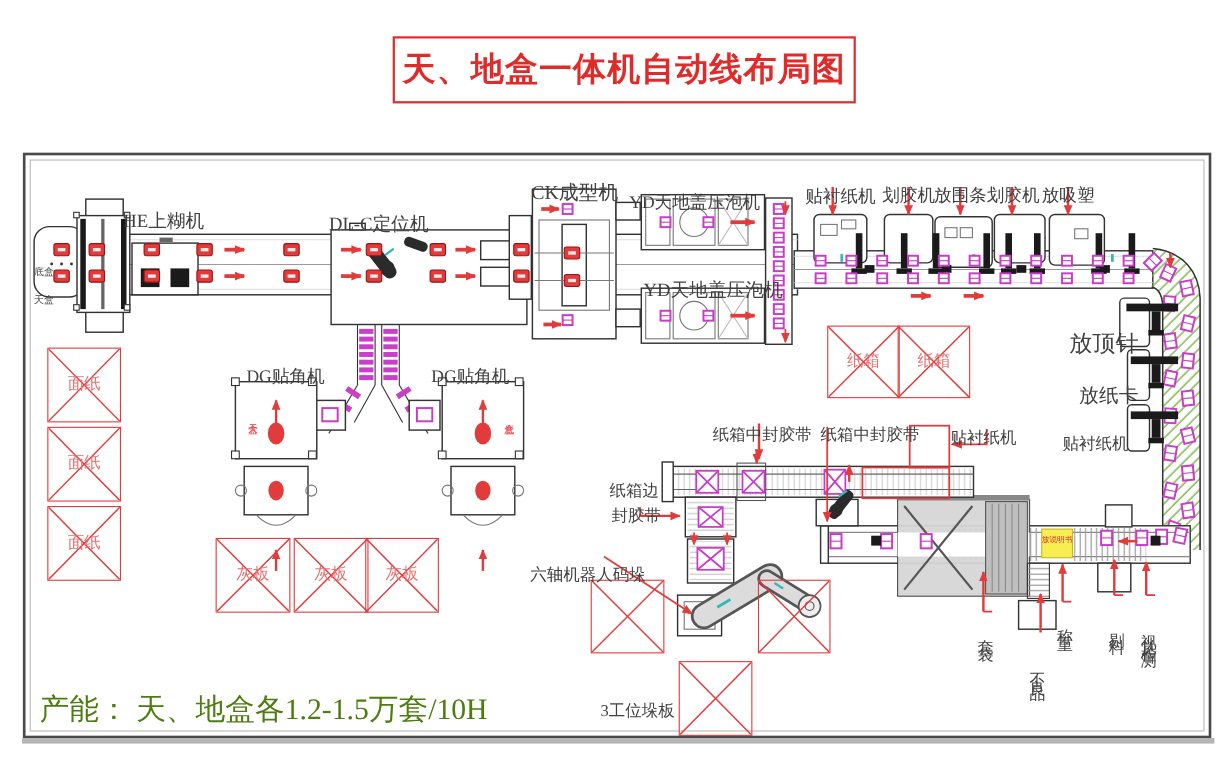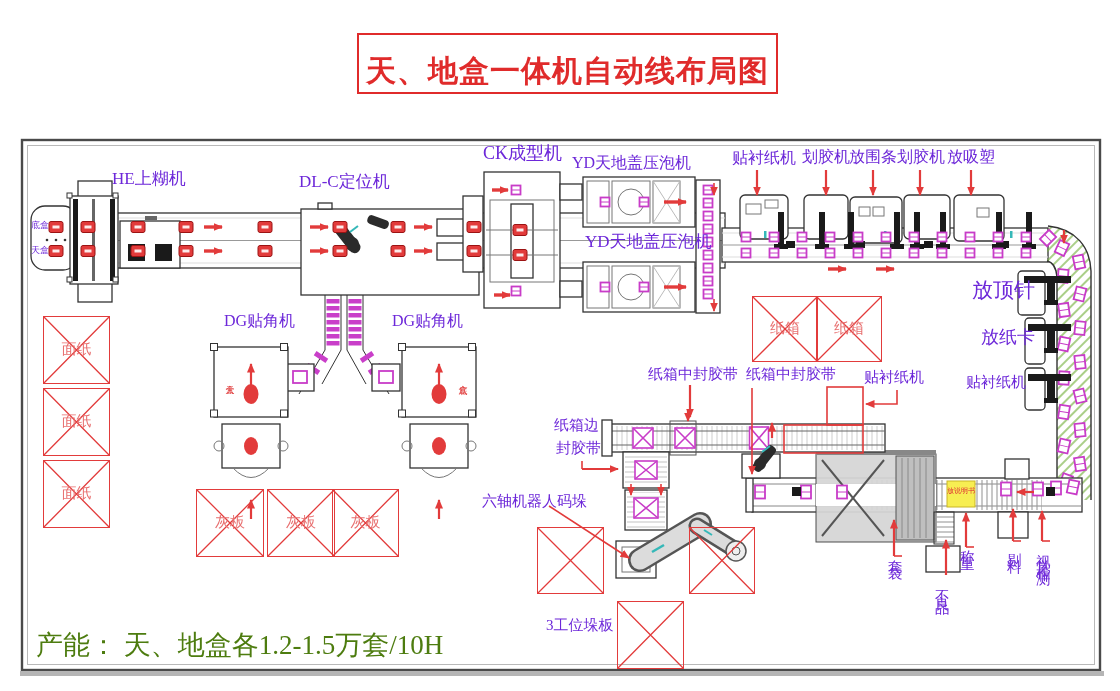--- a/index.html
+++ b/index.html
@@ -1,26 +1,26 @@
 <!DOCTYPE html>
 <html><head>
 <meta charset="utf-8">
 <style>
   html,body{margin:0;padding:0;background:#fff;}
   #stage{position:relative;width:1120px;height:691px;background:#fff;overflow:hidden;
          font-family:"Liberation Serif",serif;}
   #drawing{position:absolute;left:0;top:0;width:1120px;height:691px;}
-  .rl{position:absolute;color:#6d28d9;font-family:"Liberation Serif",serif;
-      white-space:nowrap;z-index:3;line-height:1.05;}
+  .rl{position:absolute;color:#404040;font-family:"Liberation Serif",serif;
+      white-space:nowrap;z-index:3;line-height:1.05;margin-top:22px;}
   .vert{writing-mode:vertical-rl;letter-spacing:6px;}
   .tiny{font-size:9px;letter-spacing:0;}
   .vtiny{position:absolute;writing-mode:vertical-rl;color:#e03b3b;font-size:9px;z-index:3;
          font-family:"Liberation Serif",serif;}
   #title-box{position:absolute;left:357px;top:33px;width:417px;height:57px;
-     border:2.5px solid #e02b2b;display:flex;align-items:flex-end;justify-content:center;z-index:4;}
+     border:2.5px solid #e02b2b;display:flex;align-items:center;justify-content:center;z-index:4;}
   #title-box span{color:#e02b2b;font-family:"Liberation Sans",sans-serif;font-weight:bold;
      font-size:30px;letter-spacing:1px;}
   #capacity{position:absolute;left:36px;top:627px;font-size:27px;color:#4d7c0f;z-index:4;
      font-family:"Liberation Serif",serif;}
   .xbox{position:absolute;border:1.4px solid #e23b3b;z-index:2;text-decoration:underline;}
   .xbox svg{position:absolute;left:0;top:0;width:100%;height:100%;display:block;}
   .xbox path{stroke:#e23b3b;stroke-width:1.3;fill:none;vector-effect:non-scaling-stroke;}
   .xlabel{position:absolute;left:0;top:50%;width:100%;transform:translateY(-54%);
      text-align:center;color:#e87070;font-size:15px;font-family:"Liberation Serif",serif;}
   .inline-weigh{position:absolute;left:947px;top:488px;width:28px;font-size:7px;color:#d23;

